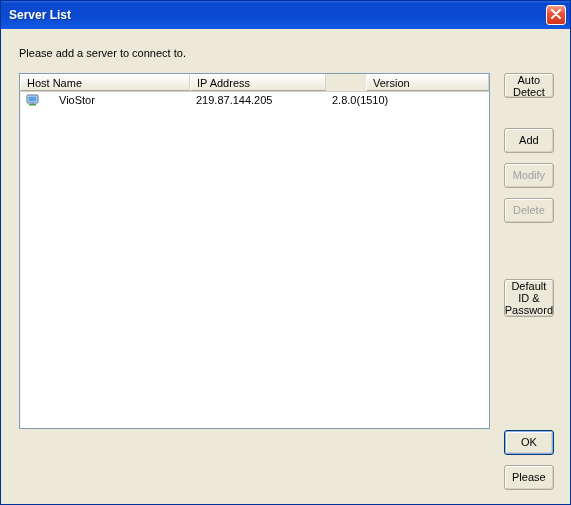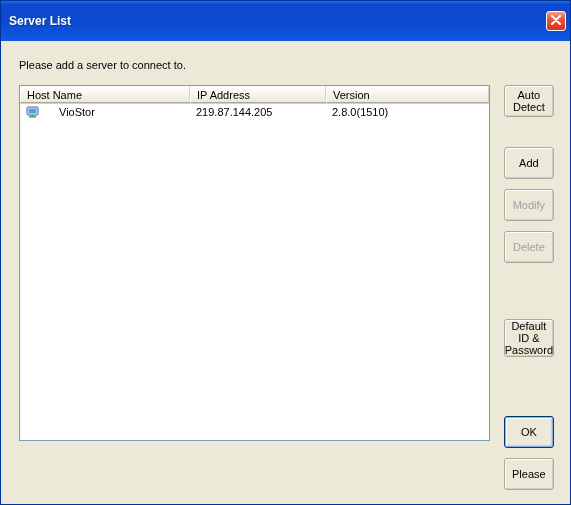--- a/index.html
+++ b/index.html
@@ -12,21 +12,21 @@
   }
   .window {
     width: 571px;
     height: 505px;
     border: 1px solid #003399;
     background: #ece9d8;
     display: flex;
     flex-direction: column;
   }
   .titlebar {
-    height: 40px;
+    height: 28px;
     background: linear-gradient(to bottom, #2a6bdf 0%, #0b4ad0 8%, #0b4ad0 50%, #1158e0 100%);
     display: flex;
     align-items: center;
     justify-content: space-between;
     padding: 0 4px 0 8px;
     color: #fff;
   }
   .titlebar .title {
     font-weight: bold;
     font-size: 12px;
@@ -81,21 +81,21 @@
     border-top: 1px solid #fff;
     border-left: 1px solid #fff;
     padding: 2px 6px 0 6px;
     background: linear-gradient(to bottom, #fefefe 0%, #ece9d8 100%);
     color: #000;
     white-space: nowrap;
     overflow: hidden;
   }
   .col-host { width: 170px; }
   .col-ip   { width: 136px; }
-  .col-ver  { flex: 1; }
+  .col-ver  { flex: 1; margin-left: 40px; }
   .list-body {
     flex: 1;
     overflow: auto;
   }
   .list-row {
     display: flex;
     height: 16px;
     align-items: center;
     color: #000;
   }
@@ -112,21 +112,21 @@
   .cell-ver  { flex: 1; }
   .server-icon svg { width: 13px; height: 13px; display:block;}
   .button-col {
     flex: 1;
     display: flex;
     flex-direction: column;
     align-items: stretch;
     padding-top: 0;
   }
   .btn {
-    height: 32px;
+    height: 25px;
     background: #ece9d8;
     border: 1px solid #aca899;
     border-radius: 3px;
     box-shadow: inset 1px 1px 0 #fff, inset -1px -1px 0 #d4d0c8;
     font-family: Tahoma, Arial, sans-serif;
     font-size: 11px;
     color: #000;
     cursor: pointer;
     padding: 0;
     text-align: center;

